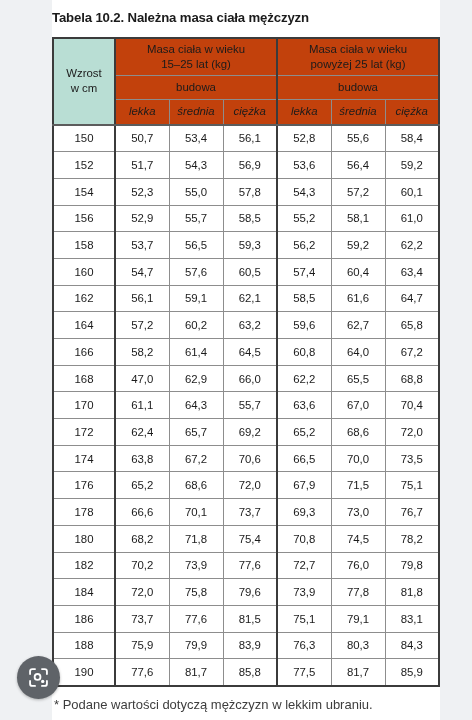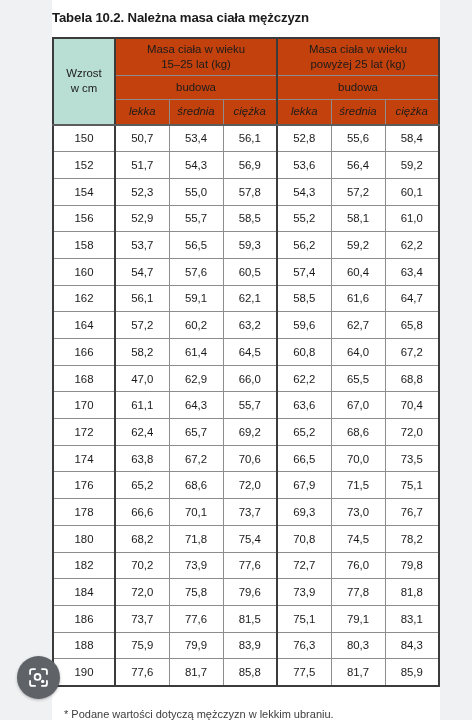--- a/index.html
+++ b/index.html
@@ -86,23 +86,23 @@
     height: 25.7px;
     font-size: 11.6px;
     background: #ffffff;
     border-color: #8d8d8d;
     border-top: none;
     border-bottom: none;
   }
   tbody tr:first-child td { border-top: none; }
 
   .footnote {
-    margin: 10px;
+    margin: 0;
     padding: 10px 0 0 2px;
-    font-size: 11px;
+    font-size: 13px;
     color: #3d3d3d;
     line-height: 1.3;
     white-space: nowrap;
   }
 
   
   .lens-fab {
     position: absolute;
     left: 17px;
     top: 656px;

